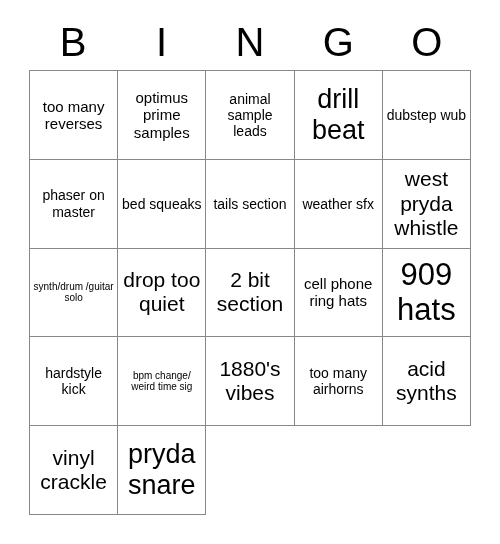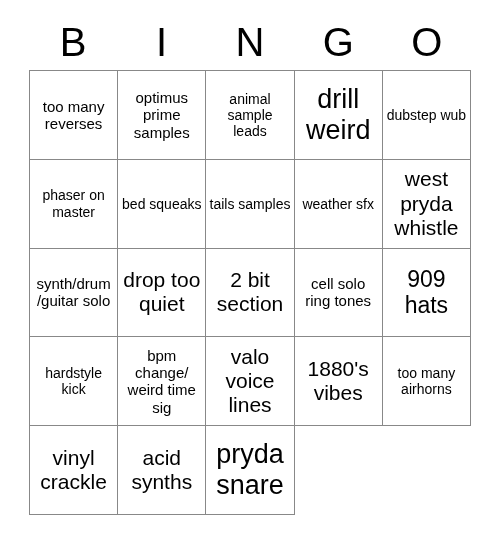--- a/index.html
+++ b/index.html
@@ -71,26 +71,26 @@
     overflow: hidden;
     word-wrap: break-word;
     font-family: "Liberation Sans", sans-serif;
   }
   .cell .cell-text {
     display: block;
     width: 100%;
   }
 
   
-  .fs-xs  { font-size: 15px; }
+  .fs-xs  { font-size: 10px; }
   .fs-sm  { font-size: 15px; }
   .fs-md  { font-size: 14px; }
   .fs-lg  { font-size: 21px; }
   .fs-xl  { font-size: 27px; }
-  .fs-xxl { font-size: 23px; }
+  .fs-xxl { font-size: 31px; }
 </style>
 </head>
 <body>
 
 <div id="bingo-card">
 
   <div id="header-row">
     <div class="header-letter">B</div>
     <div class="header-letter">I</div>
     <div class="header-letter">N</div>
@@ -103,78 +103,75 @@
     <div class="cell fs-sm">
       <span class="cell-text">too many reverses</span>
     </div>
     <div class="cell fs-sm">
       <span class="cell-text">optimus prime samples</span>
     </div>
     <div class="cell fs-md">
       <span class="cell-text">animal sample leads</span>
     </div>
     <div class="cell fs-xl">
-      <span class="cell-text">drill weird</span>
+      <span class="cell-text">drill beat</span>
     </div>
 
     <div class="cell fs-md">
       <span class="cell-text">dubstep wub</span>
     </div>
     <div class="cell fs-md">
       <span class="cell-text">phaser on master</span>
     </div>
     <div class="cell fs-md">
       <span class="cell-text">bed squeaks</span>
     </div>
     <div class="cell fs-md">
-      <span class="cell-text">tails samples</span>
+      <span class="cell-text">tails section</span>
     </div>
 
     <div class="cell fs-md">
       <span class="cell-text">weather sfx</span>
     </div>
     <div class="cell fs-lg">
       <span class="cell-text">west pryda whistle</span>
     </div>
     <div class="cell fs-xs">
       <span class="cell-text">synth/drum /guitar solo</span>
     </div>
     <div class="cell fs-lg">
       <span class="cell-text">drop too quiet</span>
     </div>
     <div class="cell fs-lg">
       <span class="cell-text">2 bit section</span>
     </div>
 
     <div class="cell fs-sm">
-      <span class="cell-text">cell solo ring tones</span>
+      <span class="cell-text">cell phone ring hats</span>
     </div>
     <div class="cell fs-xxl">
       <span class="cell-text">909 hats</span>
     </div>
     <div class="cell fs-md">
       <span class="cell-text">hardstyle kick</span>
     </div>
     <div class="cell fs-xs">
       <span class="cell-text">bpm change/ weird time sig</span>
     </div>
-    <div class="cell fs-lg">
-      <span class="cell-text">valo voice lines</span>
-    </div>
 
     <div class="cell fs-lg">
       <span class="cell-text">1880's vibes</span>
     </div>
     <div class="cell fs-md">
       <span class="cell-text">too many airhorns</span>
     </div>
     <div class="cell fs-lg">
-      <span class="cell-text">vinyl crackle</span>
+      <span class="cell-text">acid synths</span>
     </div>
     <div class="cell fs-lg">
-      <span class="cell-text">acid synths</span>
+      <span class="cell-text">vinyl crackle</span>
     </div>
     <div class="cell fs-xl">
       <span class="cell-text">pryda snare</span>
     </div>
 
   </div>
 </div>
 
 </body></html>

